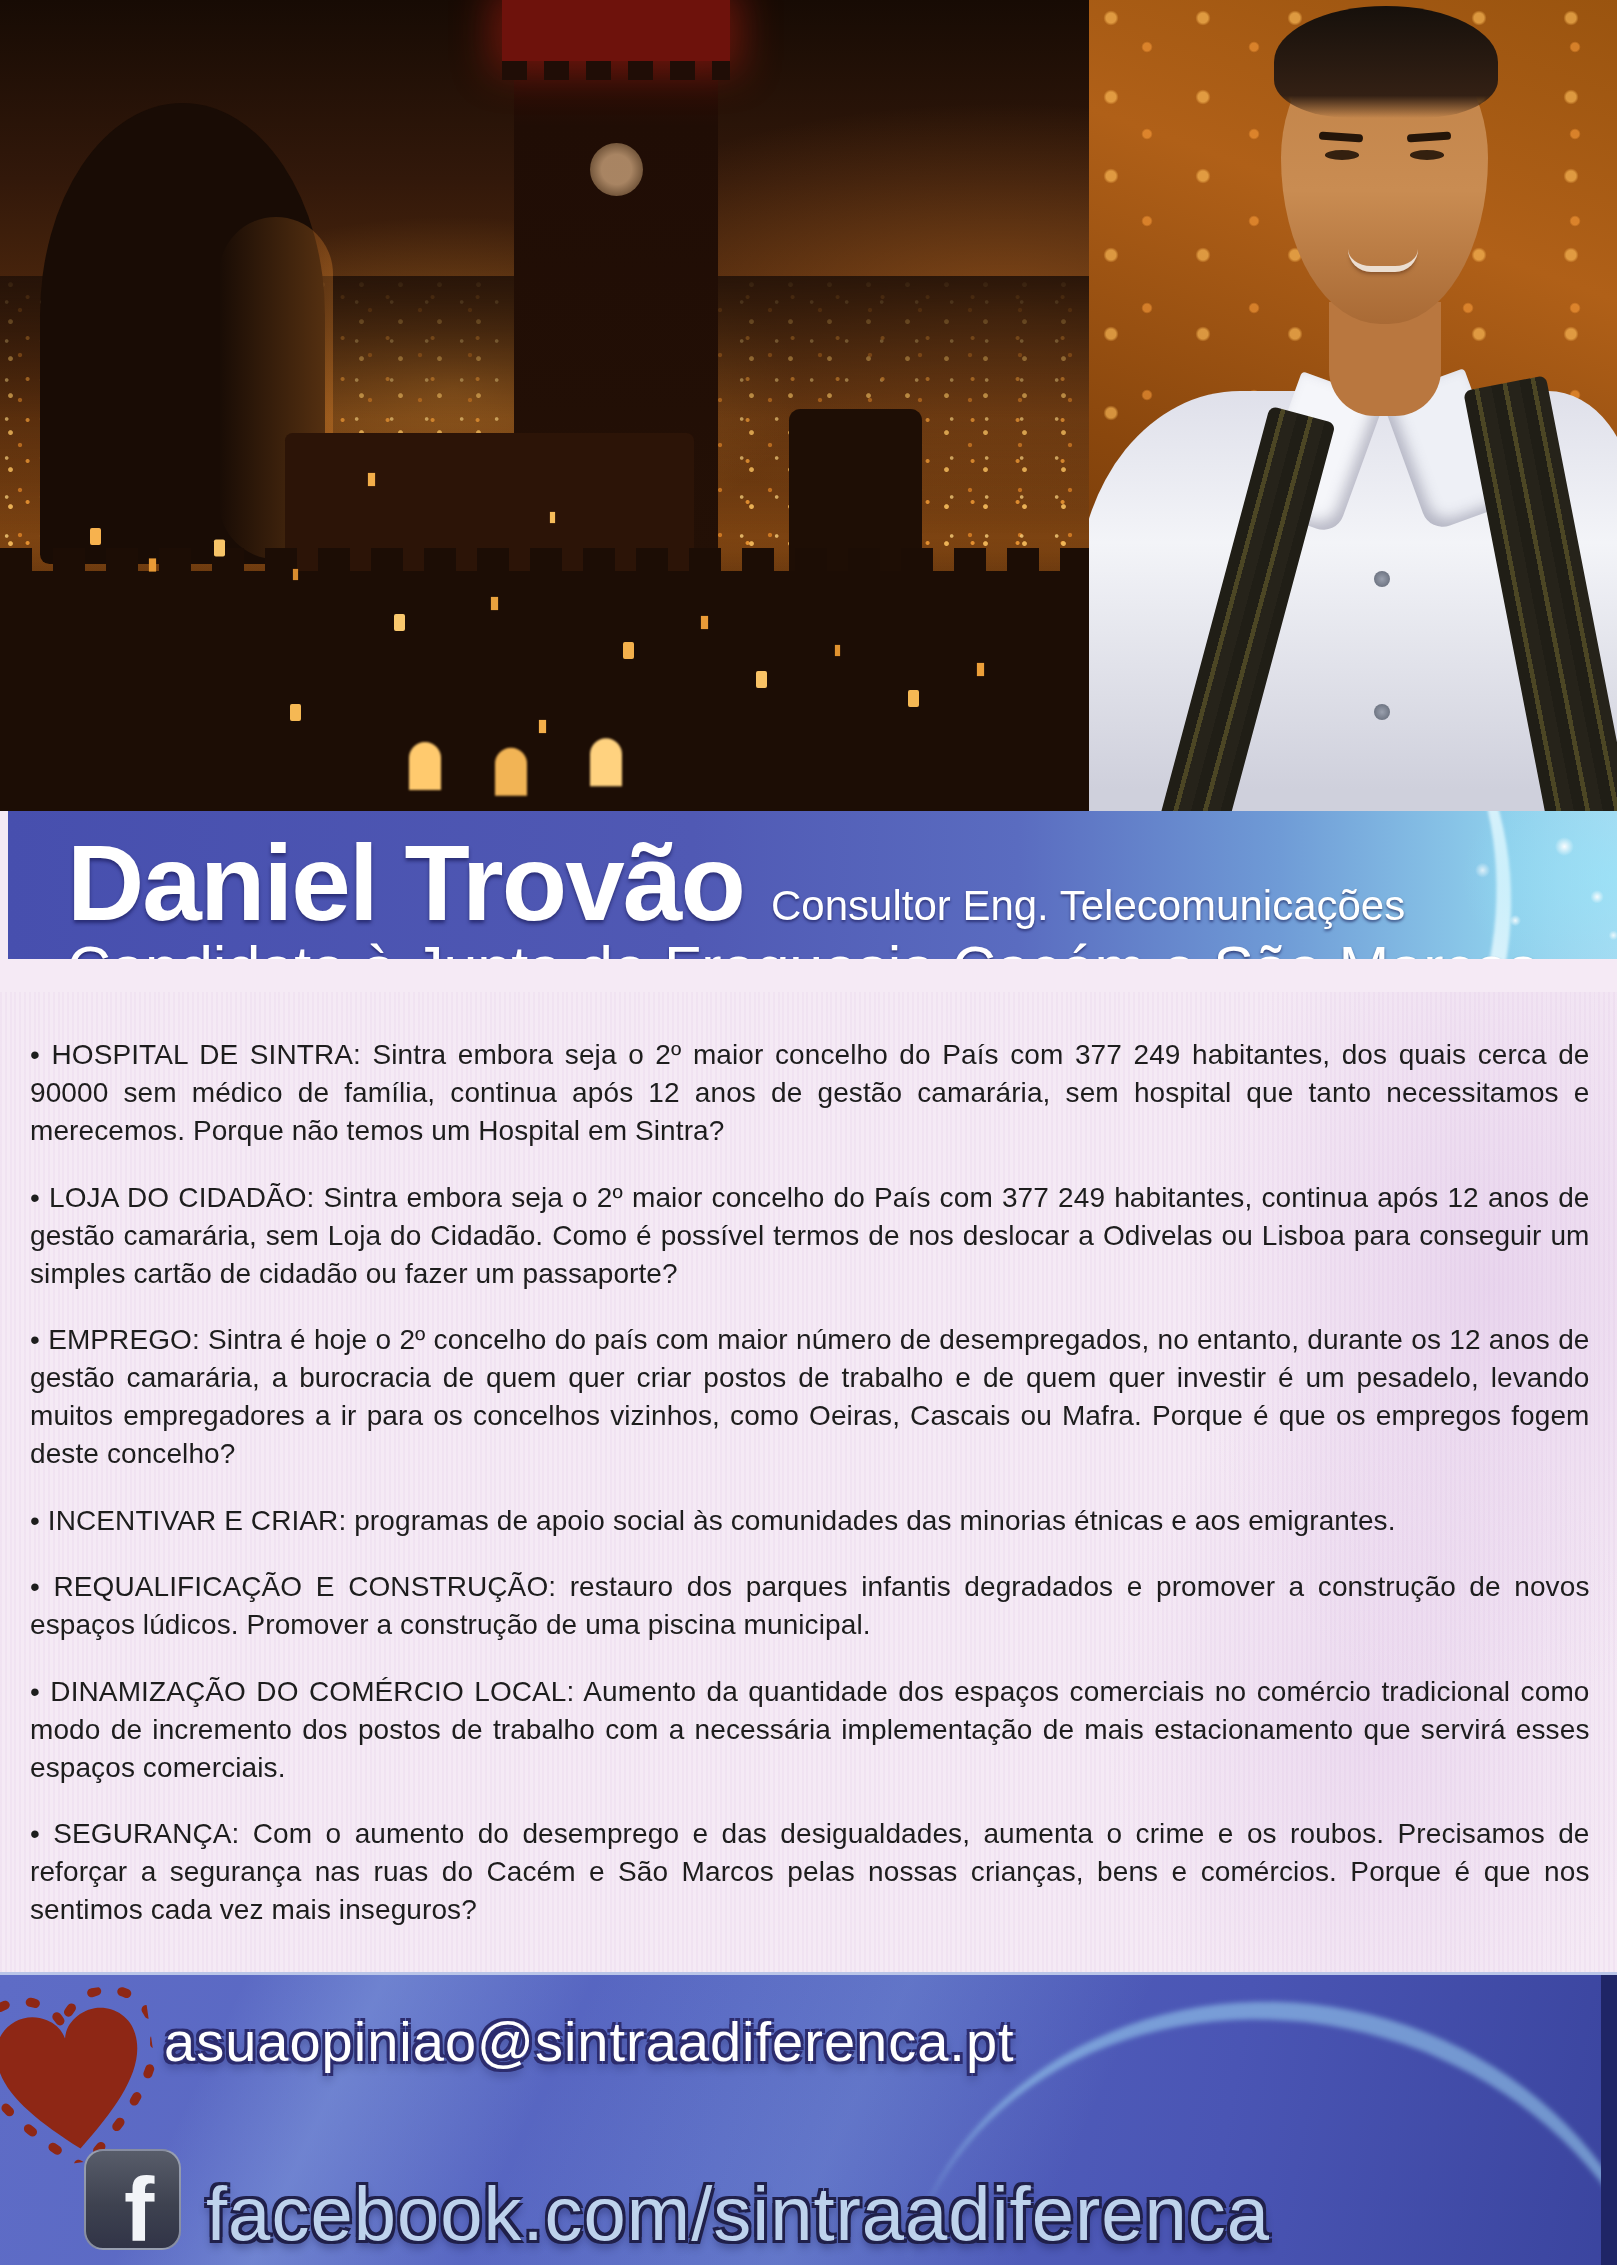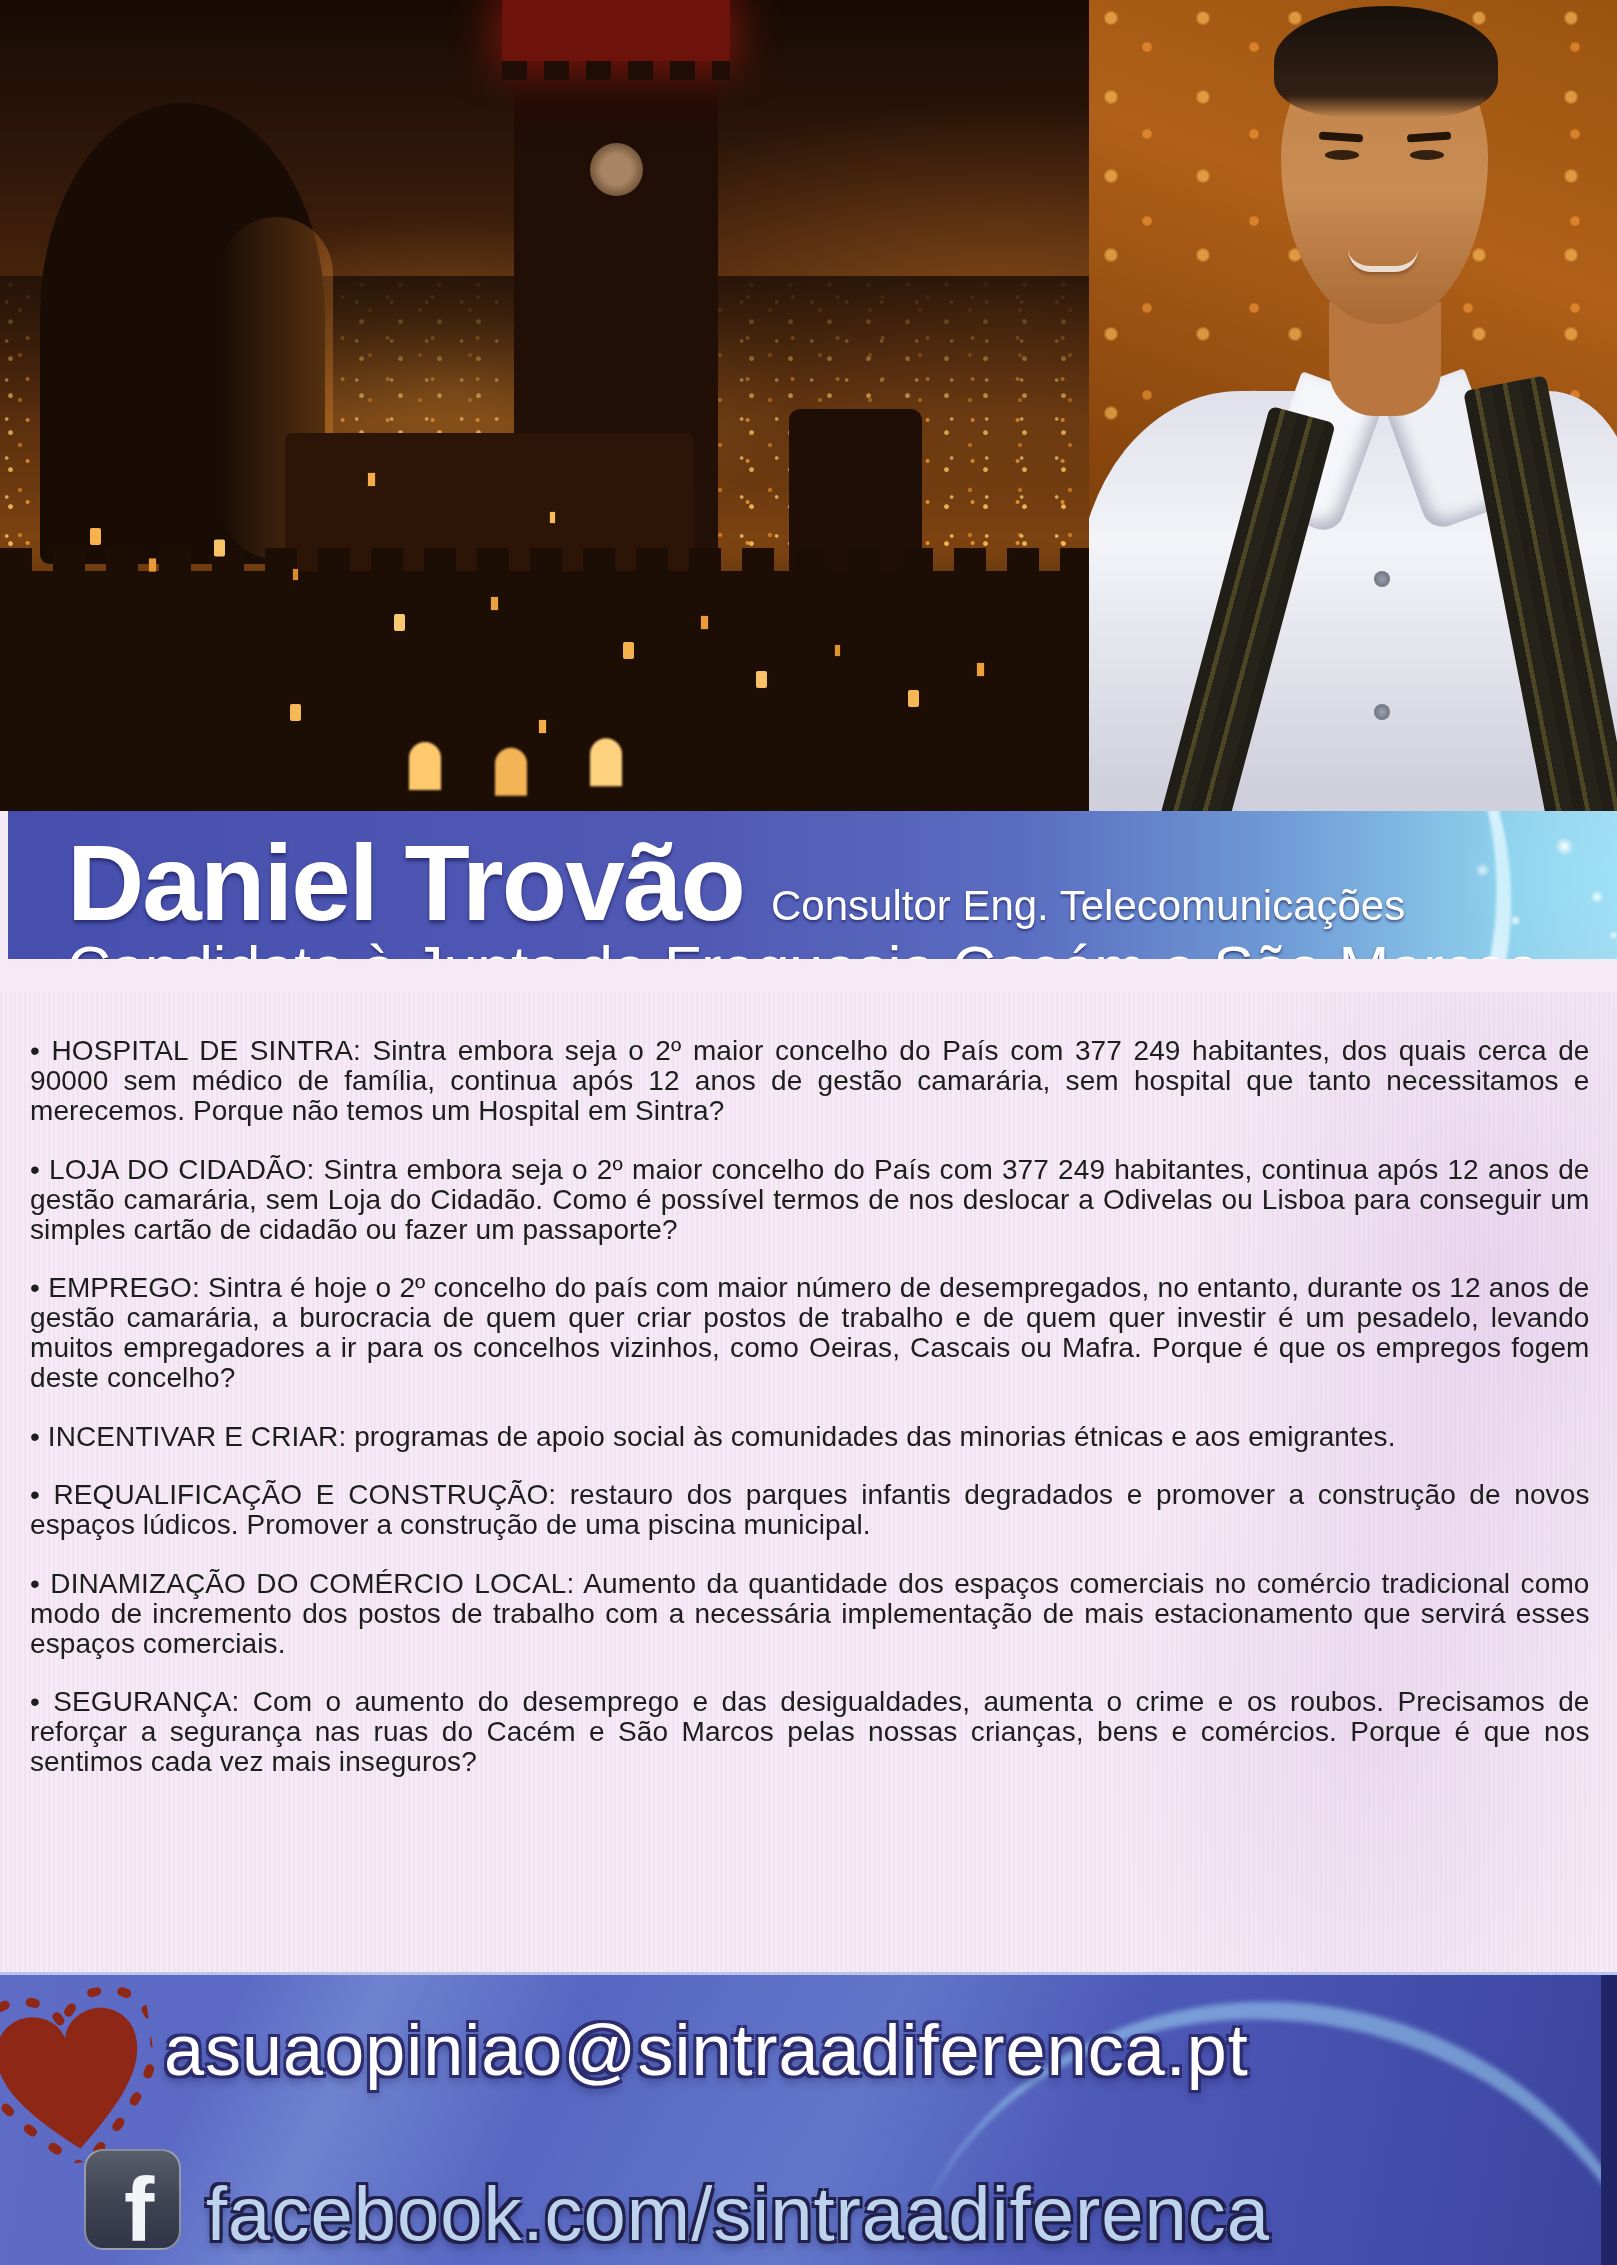--- a/index.html
+++ b/index.html
@@ -107,37 +107,37 @@
   .cand-sub{position:absolute;left:59px;top:122px;font-size:61px;font-weight:400;white-space:nowrap;
     text-shadow:0 1.9px 2.9px rgba(15,15,70,.6);}
   
   .content{position:absolute;left:0;top:992px;width:1618px;height:980px;
     background:
       radial-gradient(ellipse 399px 571px at 92% 30%,rgba(214,182,226,.40),transparent 75%),
       radial-gradient(ellipse 361px 476px at 85% 75%,rgba(214,182,226,.30),transparent 75%),
       repeating-linear-gradient(90deg,rgba(228,206,232,.25) 0 1.9px,rgba(245,234,245,0) 1.9px 4.8px),
       #f5eaf5;
     box-sizing:border-box;padding:44px 28.5px 0 30px;}
-  .content p{margin:0 0 28.5px 0;font-size:28px;line-height:30px;color:#1d1d1d;
+  .content p{margin:0 0 28.5px 0;font-size:28px;line-height:38px;color:#1d1d1d;
     text-align:justify;letter-spacing:0.1px;}
   .solution-row{position:absolute;right:93px;bottom:11.4px;display:flex;align-items:center;gap:32px;}
   .solution-text{font-size:58px;color:#141414;font-weight:400;letter-spacing:-1px;white-space:nowrap;}
   .heart-svg{display:block;}
   
   .footer{position:absolute;left:0;top:1972px;width:1618px;height:294px;overflow:hidden;
     border-top:3.8px solid #bac5e8;
     background:
       linear-gradient(115deg,rgba(255,255,255,0) 14%,rgba(185,225,255,.22) 22%,rgba(255,255,255,0) 34%,rgba(170,215,252,.18) 52%,rgba(255,255,255,0) 66%),
       linear-gradient(100deg,#5e6cc6 0%,#5564c0 45%,#4a55b4 75%,#3a449e 100%);}
   .fswoosh{position:absolute;right:-57px;top:28.5px;width:780px;height:685px;border-radius:50%;
     border-top:19px solid rgba(165,228,250,.5);transform:rotate(14deg);filter:blur(2.9px);}
   .footer-edge{position:absolute;right:0;top:0;width:17px;height:100%;background:#1f2566;}
   .footer-heart{position:absolute;left:-15px;top:17px;}
   .email-row{position:absolute;left:164px;top:34px;}
-  .email-text{font-size:72px;color:#ffffff;letter-spacing:1px;white-space:nowrap;
+  .email-text{font-size:56px;color:#ffffff;letter-spacing:1px;white-space:nowrap;
     text-shadow:2.9px 2.9px 0 #2c2c6e,-2.9px -2.9px 0 #2c2c6e,2.9px -2.9px 0 #2c2c6e,-2.9px 2.9px 0 #2c2c6e,0 5.7px 9.5px rgba(0,0,40,.4);}
   .fb-row{position:absolute;left:84px;top:167px;display:flex;align-items:center;gap:25px;}
   .fb-icon{width:97px;height:101px;border-radius:19px;display:flex;align-items:flex-end;justify-content:center;
     background:linear-gradient(180deg,#585d6a 0%,#3e4250 55%,#313447 100%);
     border:2.9px solid rgba(205,215,235,.55);box-sizing:border-box;overflow:hidden;}
   .fb-f{font-size:91px;line-height:.82;font-weight:700;color:#f2f4f8;margin-right:-13.3px;}
   .fb-text{font-size:76px;color:#bdd2ec;letter-spacing:1px;white-space:nowrap;
     text-shadow:2.9px 2.9px 0 #20204a,-2.9px -2.9px 0 #20204a,2.9px -2.9px 0 #20204a,-2.9px 2.9px 0 #20204a,0 5.7px 9.5px rgba(0,0,40,.45);margin-top:28px;}
 </style>
 </head>

